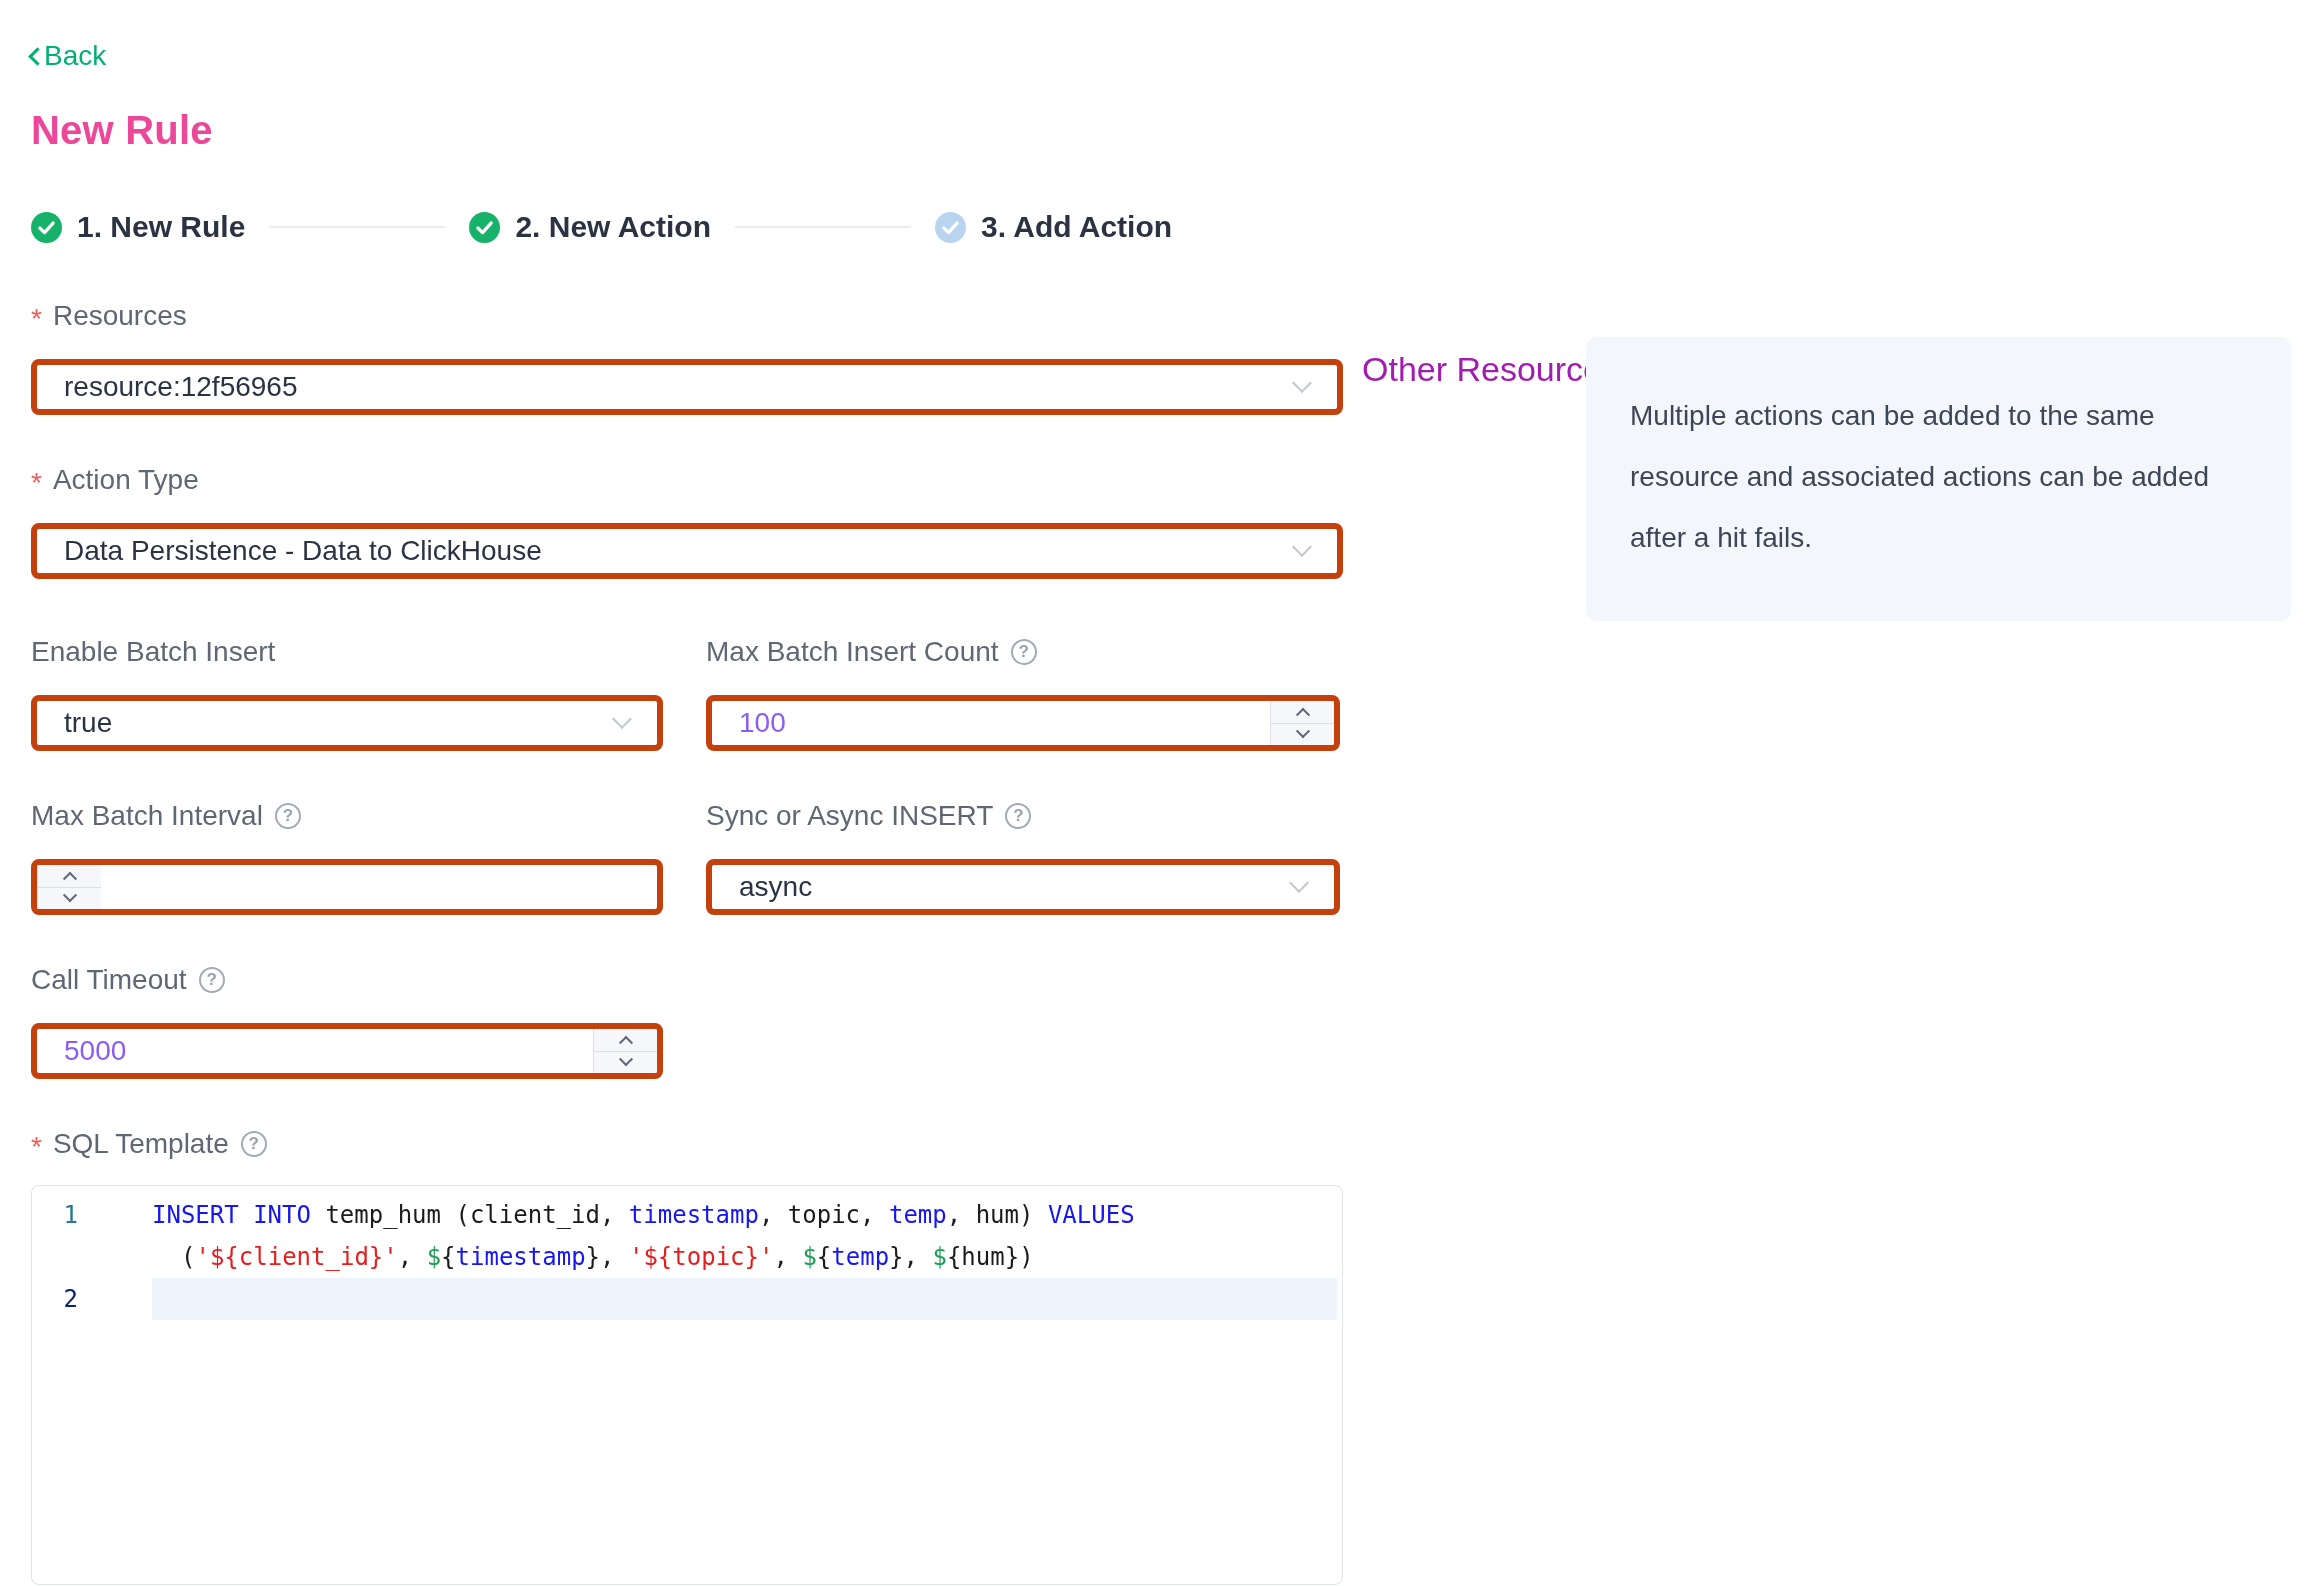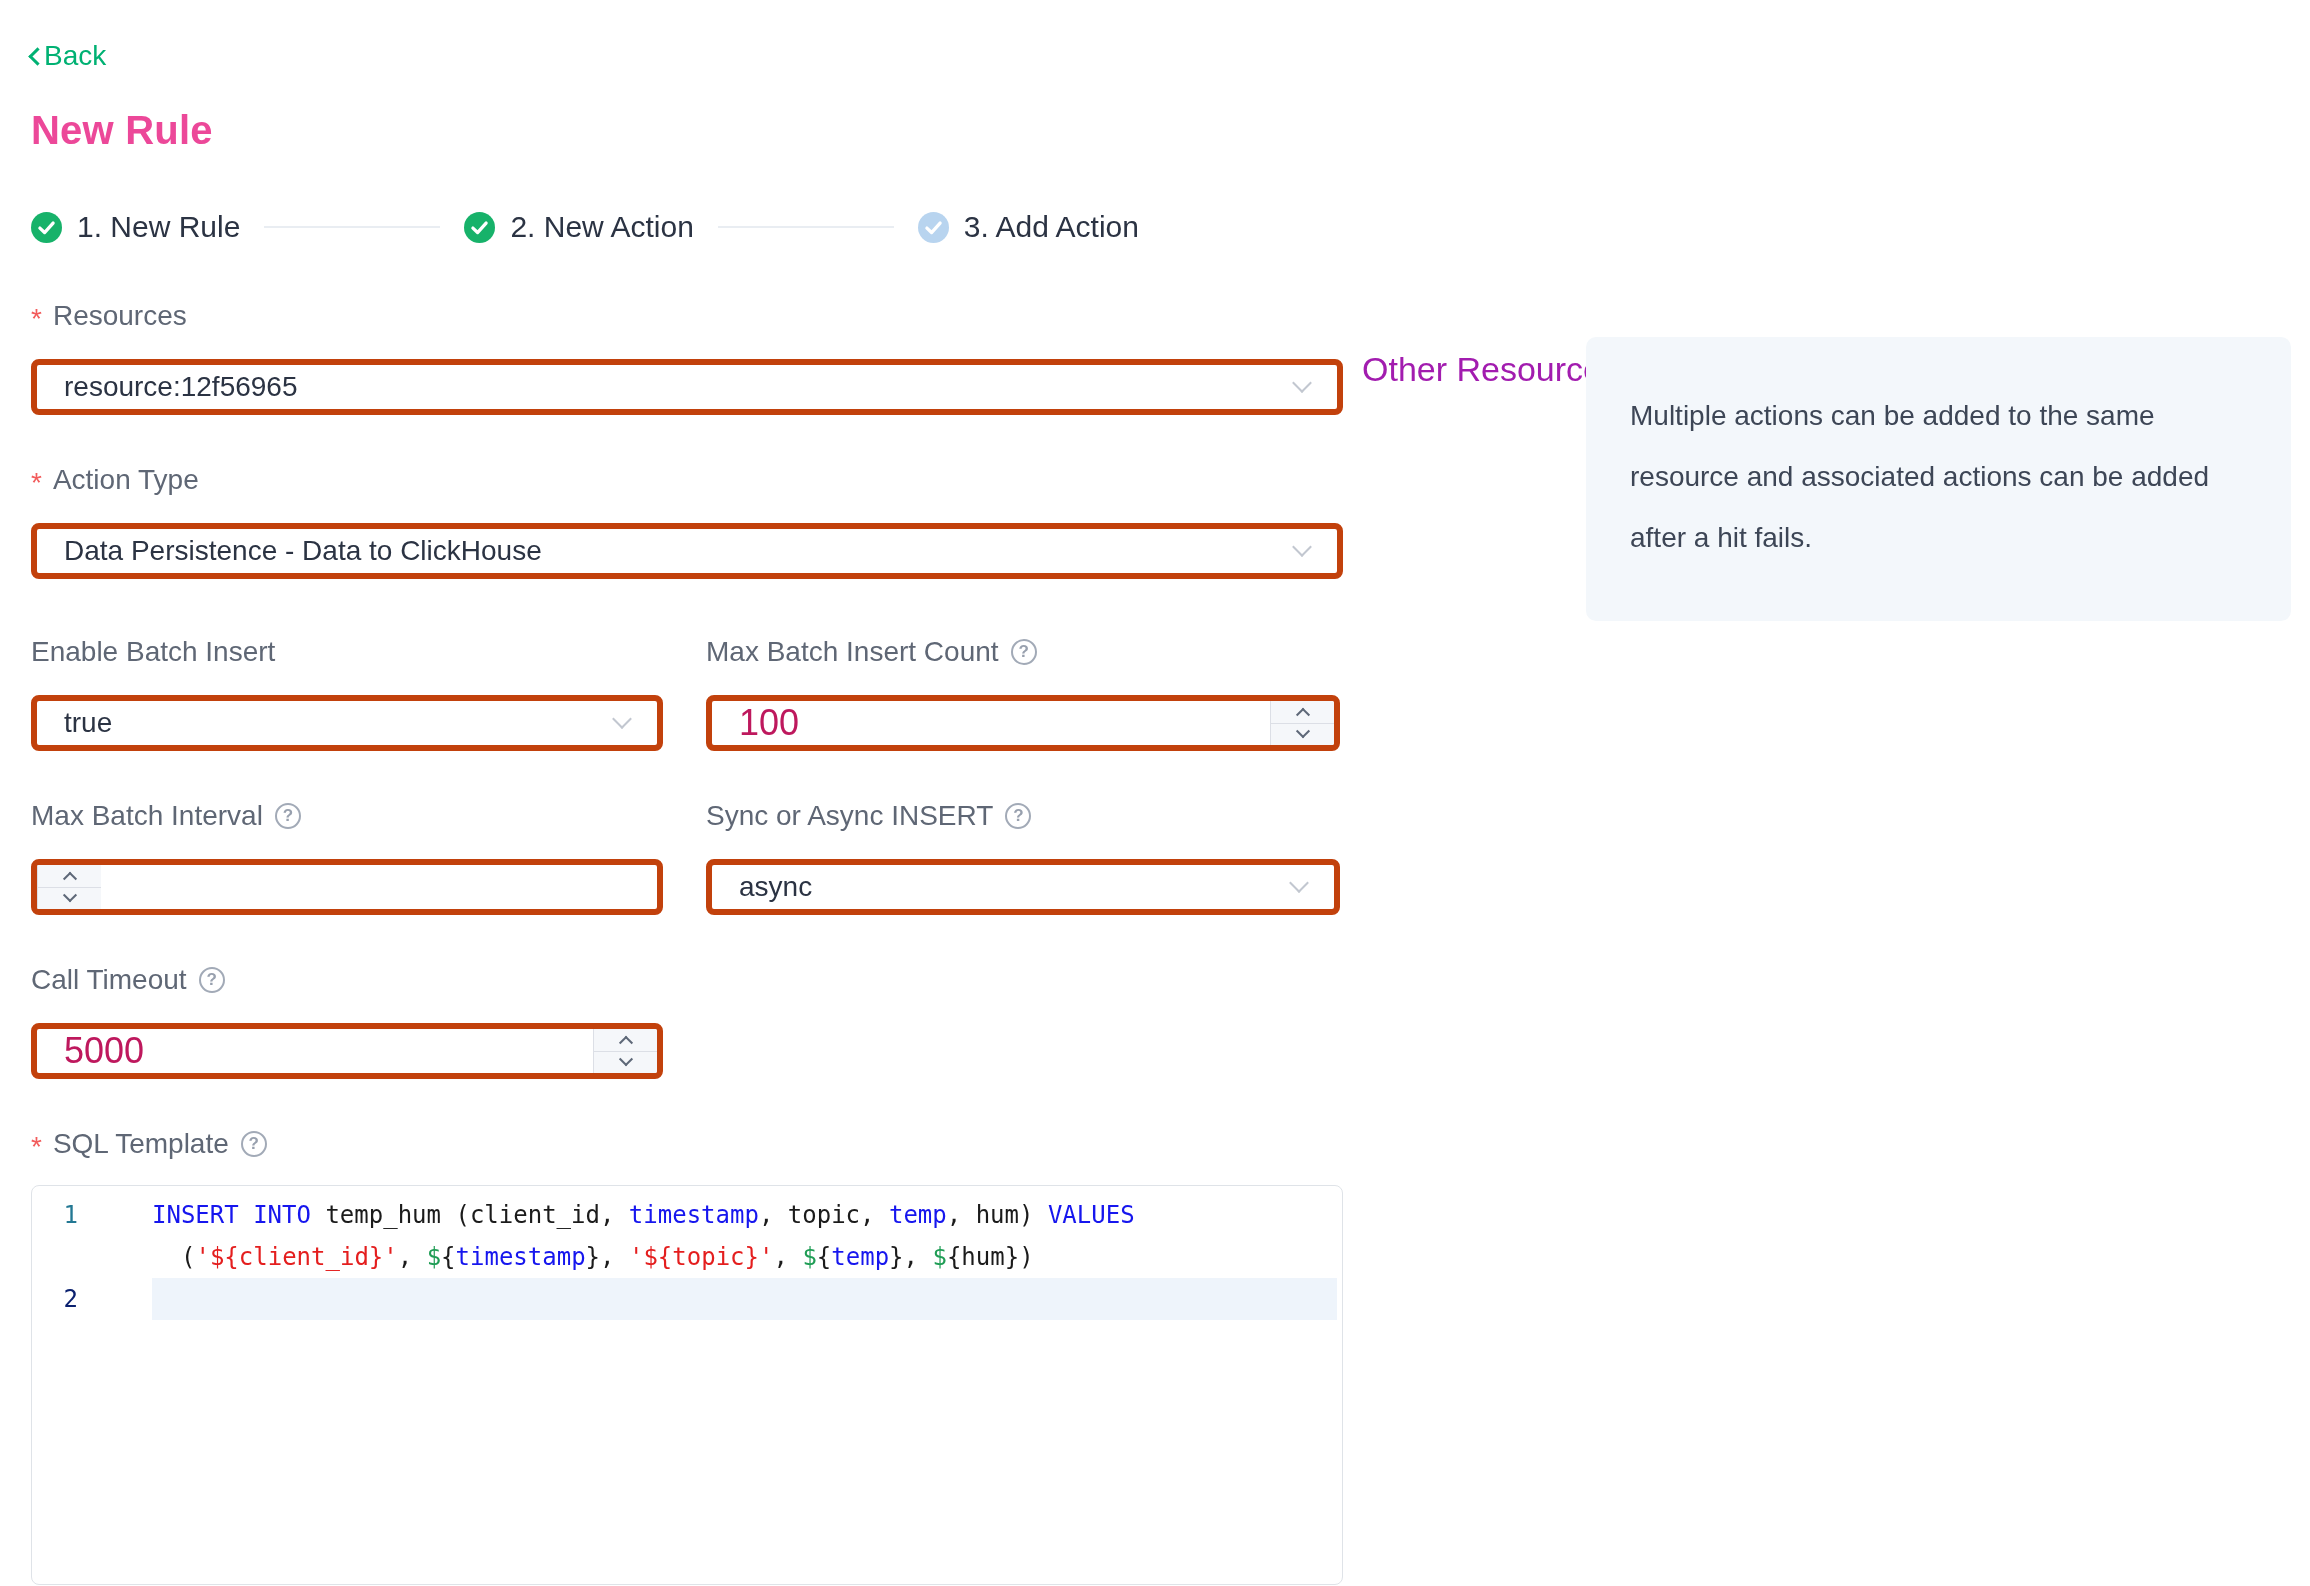--- a/index.html
+++ b/index.html
@@ -12,42 +12,42 @@
   .back { display:flex; align-items:center; color:#00b173; font-size:28px; cursor:pointer; width:max-content; }
   .back-chev { width:13px; height:13px; border-left:3px solid #00b173; border-bottom:3px solid #00b173; transform:rotate(45deg); margin-top:1px; }
 
   
   h1.title { margin-top:36px; font-size:40px; font-weight:700; color:#ec4899; letter-spacing:.2px; }
 
   
   .steps { margin-top:56px; display:flex; align-items:center; height:36px; }
   .step { display:flex; align-items:center; gap:15px; }
   .step-icon { width:31px; height:31px; flex:0 0 31px; }
-  .step-label { font-size:30px; color:#2b3343; font-weight:400; white-space:nowrap; }
+  .step-label { font-size:30px; color:#2b3343; font-weight:700; white-space:nowrap; }
   .step-line { width:176px; height:2px; background:#e9edf2; margin:0 24px; }
 
   
   .flabel { display:flex; align-items:center; gap:9px; font-size:28px; color:#5f6775; height:34px; }
   .req { color:#f25c5c; font-size:28px; margin-right:2px; transform:translateY(3px); }
   .lab-resources { margin-top:54px; }
   .lab-gap { margin-top:48px; }
   .lab-section { margin-top:76px; }
   .qicon { width:26px; height:26px; border:2px solid #a2aab7; border-radius:50%; color:#98a0ae; font-size:17px; font-weight:700; display:inline-flex; align-items:center; justify-content:center; margin-left:3px; }
 
   .control { margin-top:26px; height:56px; border:6px solid #c2410c; border-radius:8px; background:#fff; display:flex; align-items:center; }
   .select { justify-content:space-between; padding:0 28px 0 27px; cursor:pointer; }
   .select .val { font-size:28px; color:#2b3343; }
   .chev { width:14px; height:14px; border-right:2.5px solid #c2c7d0; border-bottom:2.5px solid #c2c7d0; transform:rotate(45deg); margin-top:-8px; }
 
   .row2 { display:flex; gap:43px; }
   .col { width:632px; }
   .col:last-child { width:634px; }
 
   .numfield { padding:0; overflow:hidden; }
-  .numfield input { flex:1; height:100%; border:0; outline:none; font-size:36px; color:#be185d; padding-left:27px; font-family:"Liberation Sans", sans-serif; background:transparent; }
+  .numfield input { flex:1; height:100%; border:0; outline:none; font-size:28px; color:#8b5cf6; padding-left:27px; font-family:"Liberation Sans", sans-serif; background:transparent; }
   .stepper { width:64px; height:100%; border-left:1px solid #dcdfe6; background:#f5f7fa; display:flex; flex-direction:column; flex:0 0 64px; }
   .stepper button { flex:1; border:0; background:transparent; display:flex; align-items:center; justify-content:center; cursor:pointer; }
   .stepper .up { border-bottom:1px solid #dcdfe6; }
   .sc { width:10px; height:10px; border-right:2px solid #5e6878; border-bottom:2px solid #5e6878; }
   .sc.u { transform:rotate(-135deg) translate(-2px,-2px); }
   .sc.d { transform:rotate(45deg) translate(-2px,-2px); }
 
   
   .other-res { position:absolute; left:1362px; top:350px; font-size:34px; color:#a21caf; cursor:pointer; }
   .info-card { position:absolute; left:1586px; top:337px; width:705px; height:284px; background:#f3f7fb; border-radius:10px; padding:48px 44px 0 44px; }

